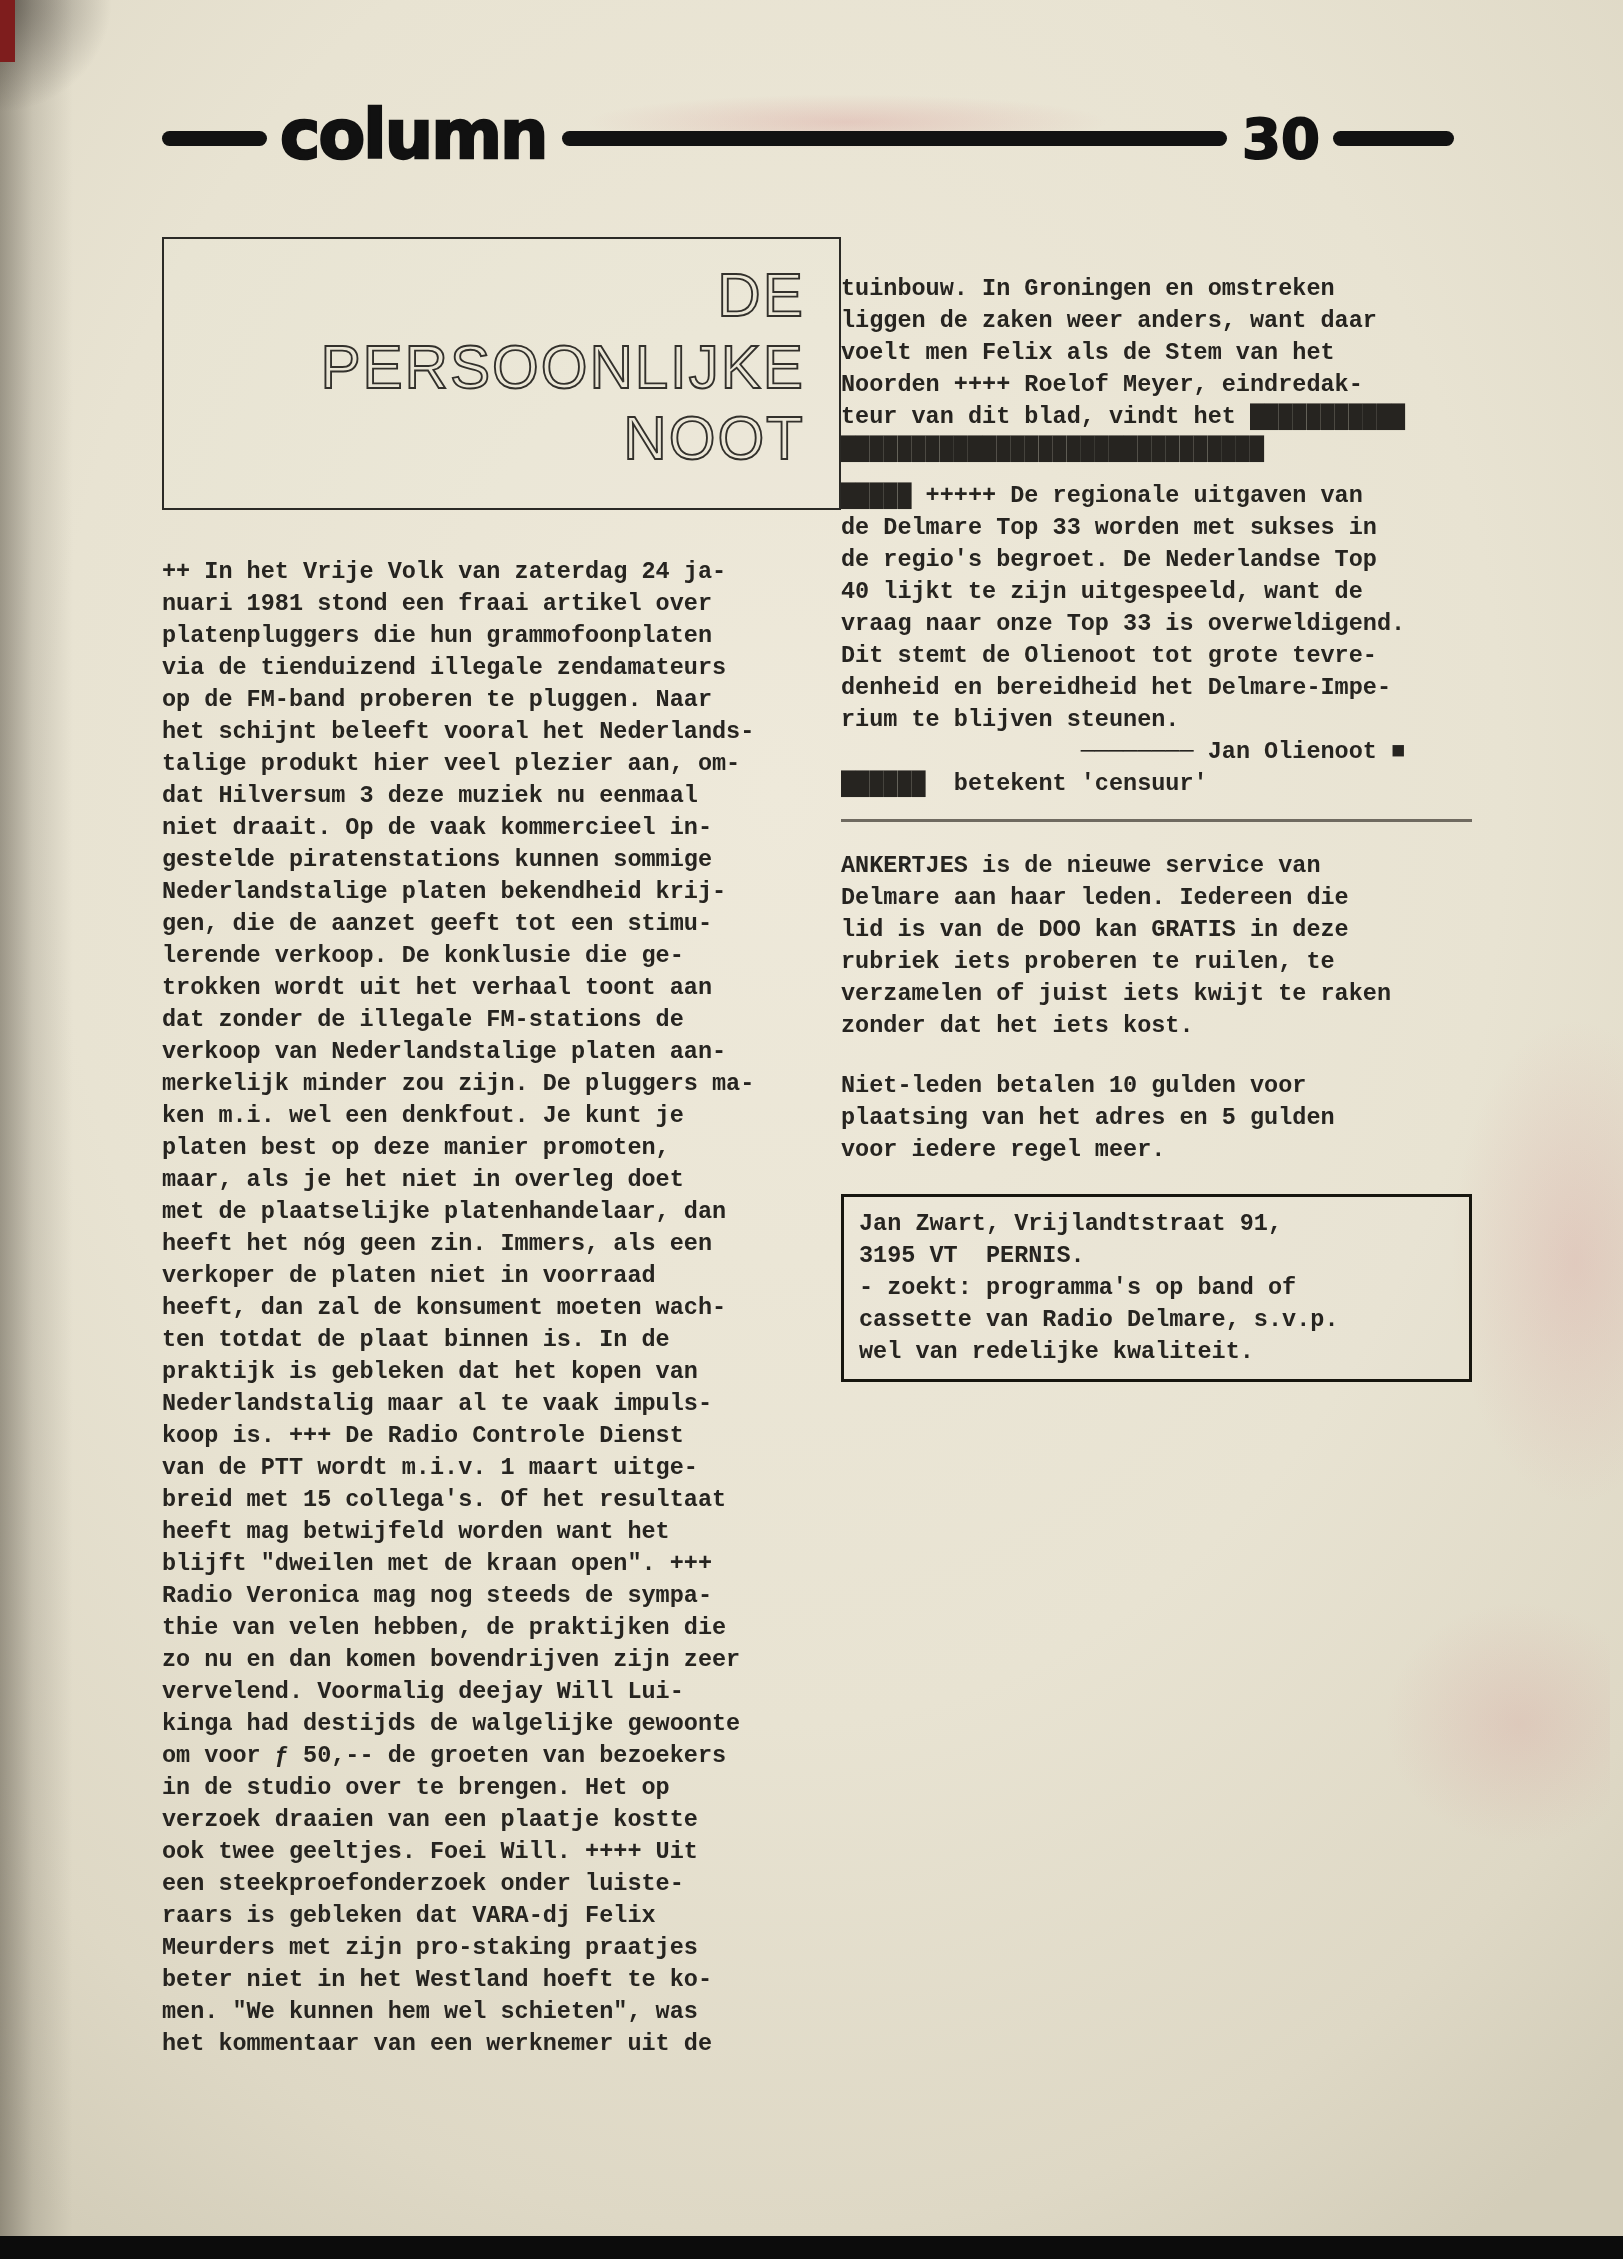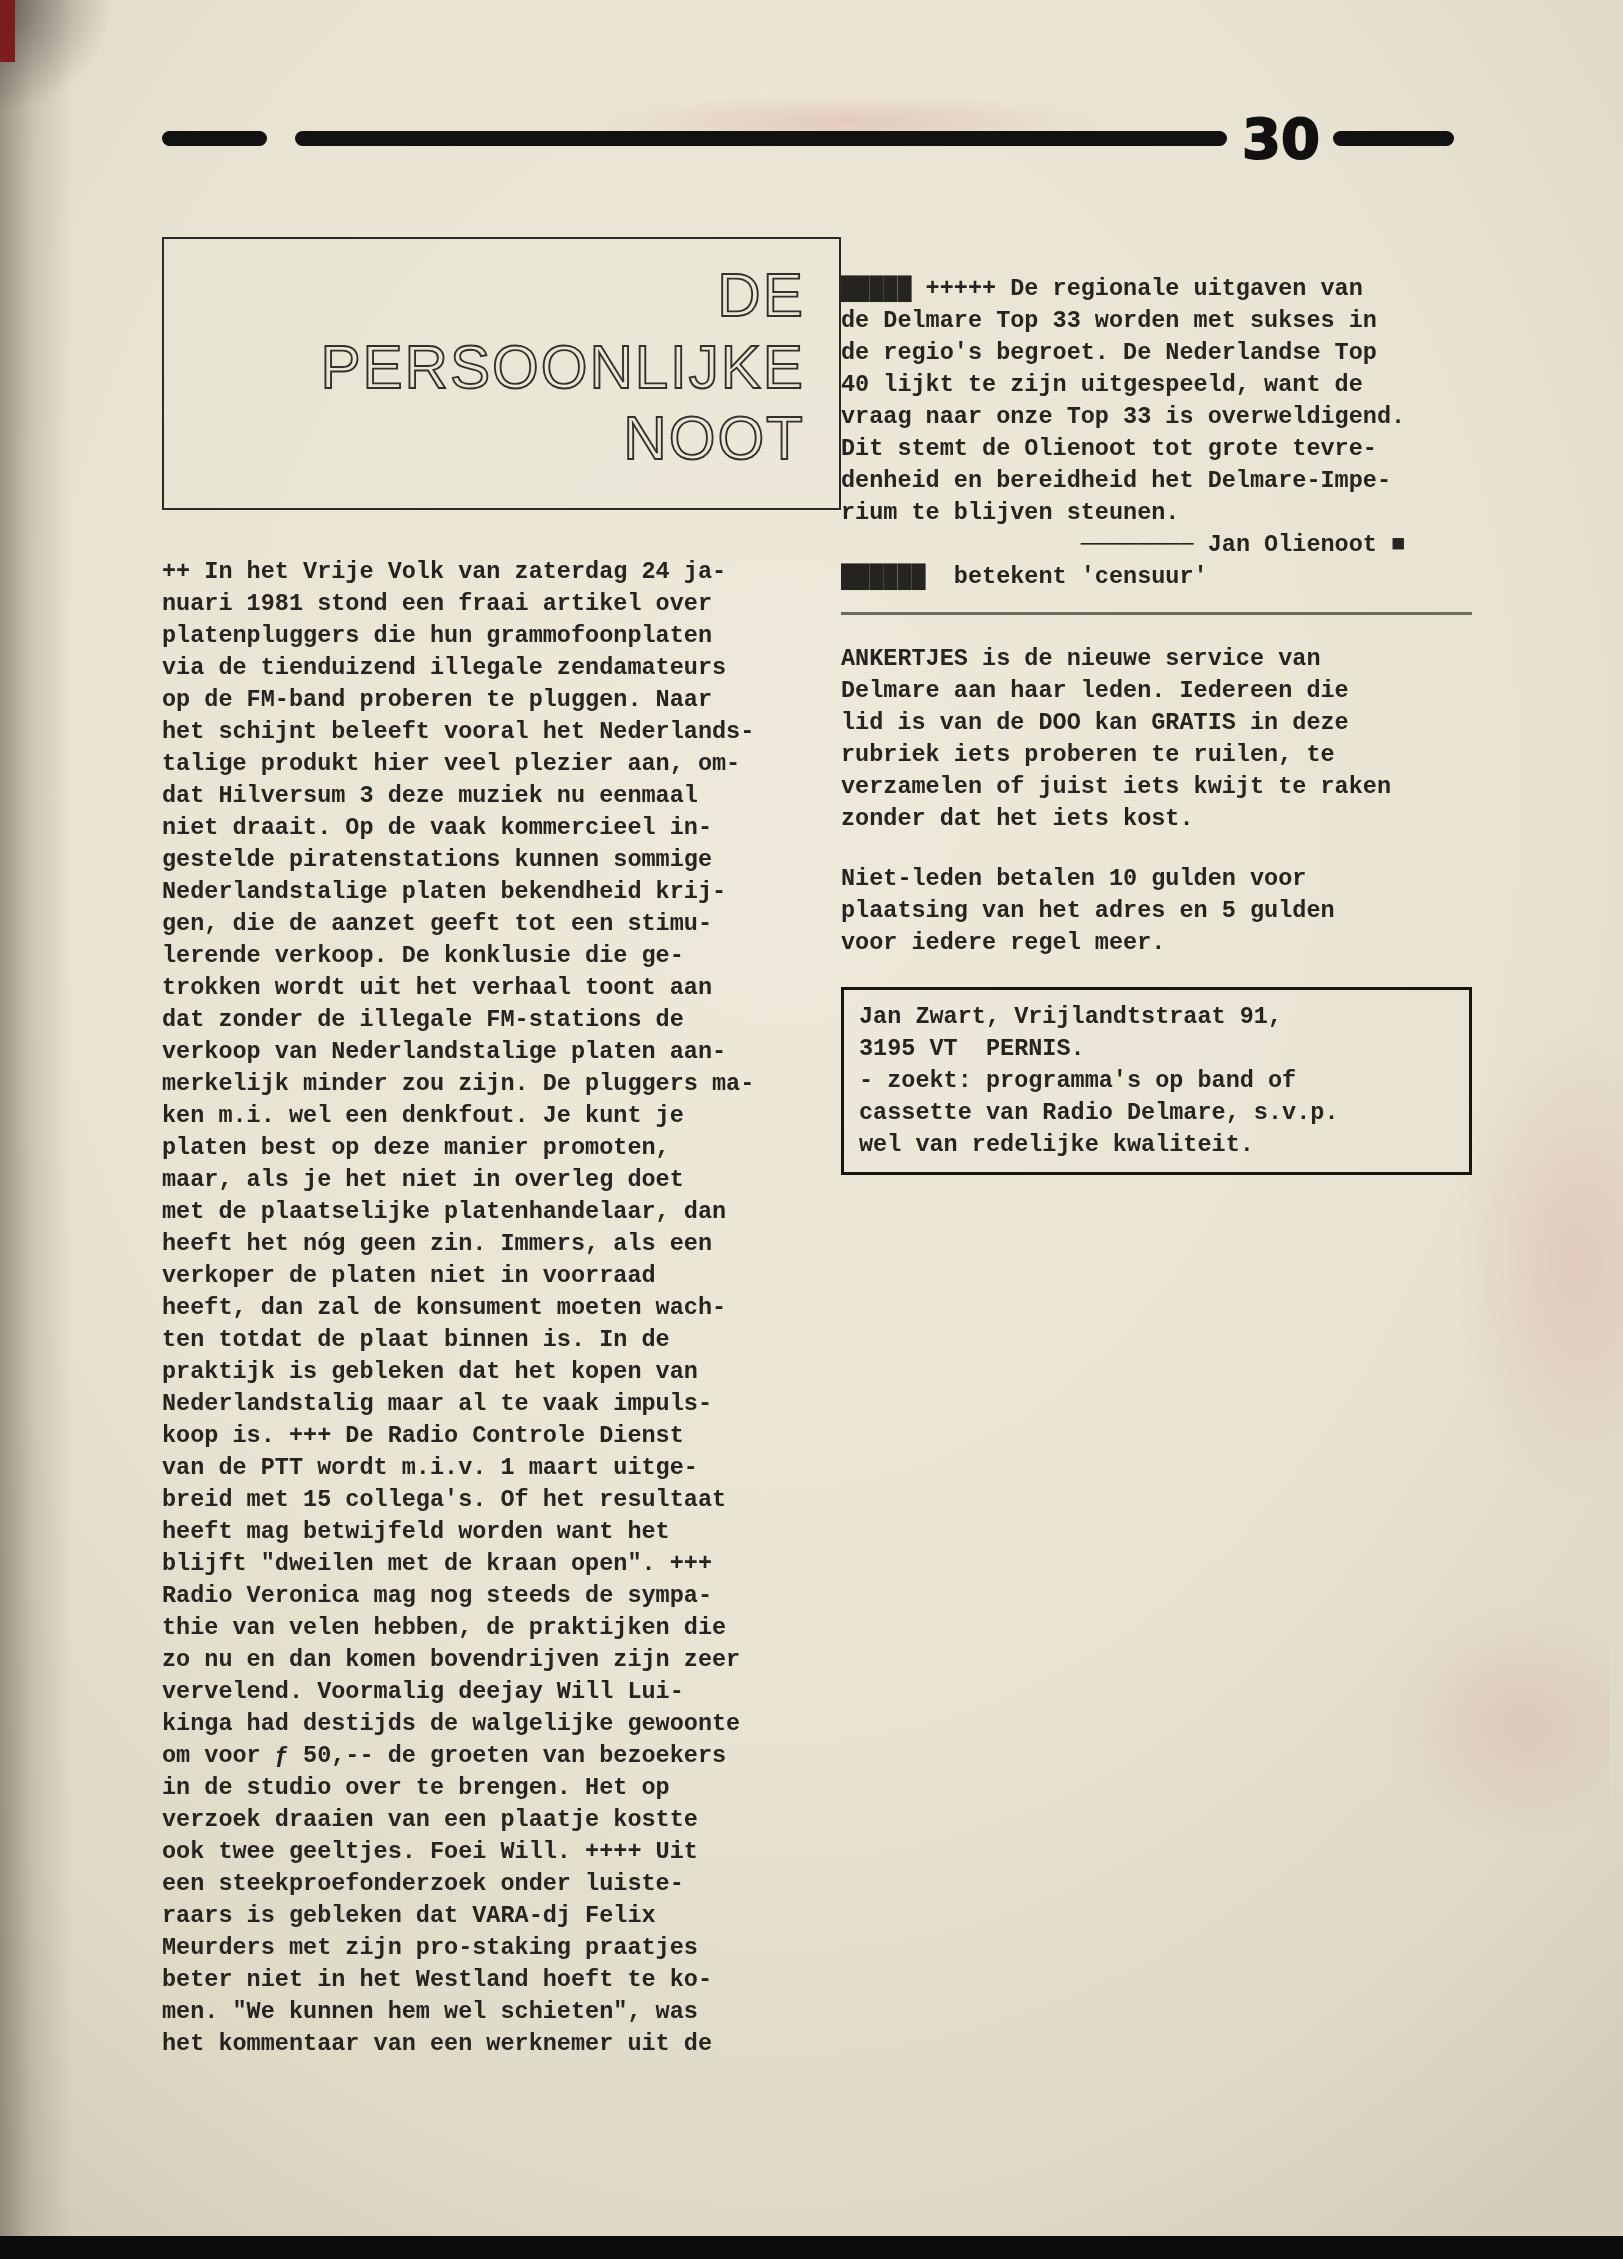--- a/index.html
+++ b/index.html
@@ -73,20 +73,21 @@
 
   <div class="smudge smudge-top"></div>
   <div class="smudge smudge-right"></div>
   <div class="smudge smudge-box"></div>
   <div class="edge-left"></div>
   <div class="corner-shadow"></div>
   <div class="corner-mark"></div>
 
   <div class="hdr">
     <div class="hdr-bar b1"></div>
+    <div class="hdr-word">column</div>
     <div class="hdr-bar b2"></div>
     <div class="hdr-num">30</div>
     <div class="hdr-bar b3"></div>
   </div>
 
   <div class="titlebox">
     <svg width="631" height="269" viewBox="0 0 670 286">
       <g font-family="Liberation Sans, DejaVu Sans, sans-serif" font-size="64" letter-spacing="2" fill="none" stroke="#33312c" stroke-width="2" text-anchor="end">
         <text x="634" y="82">DE</text>
         <text x="634" y="158">PERSOONLIJKE</text>
@@ -137,20 +138,26 @@
 verzoek draaien van een plaatje kostte
 ook twee geeltjes. Foei Will. ++++ Uit
 een steekproefonderzoek onder luiste-
 raars is gebleken dat VARA-dj Felix
 Meurders met zijn pro-staking praatjes
 beter niet in het Westland hoeft te ko-
 men. "We kunnen hem wel schieten", was
 het kommentaar van een werknemer uit de</div>
 
   <div class="rcol">
+    <div class="mono rc-block">tuinbouw. In Groningen en omstreken
+liggen de zaken weer anders, want daar
+voelt men Felix als de Stem van het
+Noorden ++++ Roelof Meyer, eindredak-
+teur van dit blad, vindt het ███████████
+██████████████████████████████</div>
     <div class="mono rc-block rc-para2">█████ +++++ De regionale uitgaven van
 de Delmare Top 33 worden met sukses in
 de regio's begroet. De Nederlandse Top
 40 lijkt te zijn uitgespeeld, want de
 vraag naar onze Top 33 is overweldigend.
 Dit stemt de Olienoot tot grote tevre-
 denheid en bereidheid het Delmare-Impe-
 rium te blijven steunen.
                  ──────── Jan Olienoot ■
 ██████  betekent 'censuur'</div>

